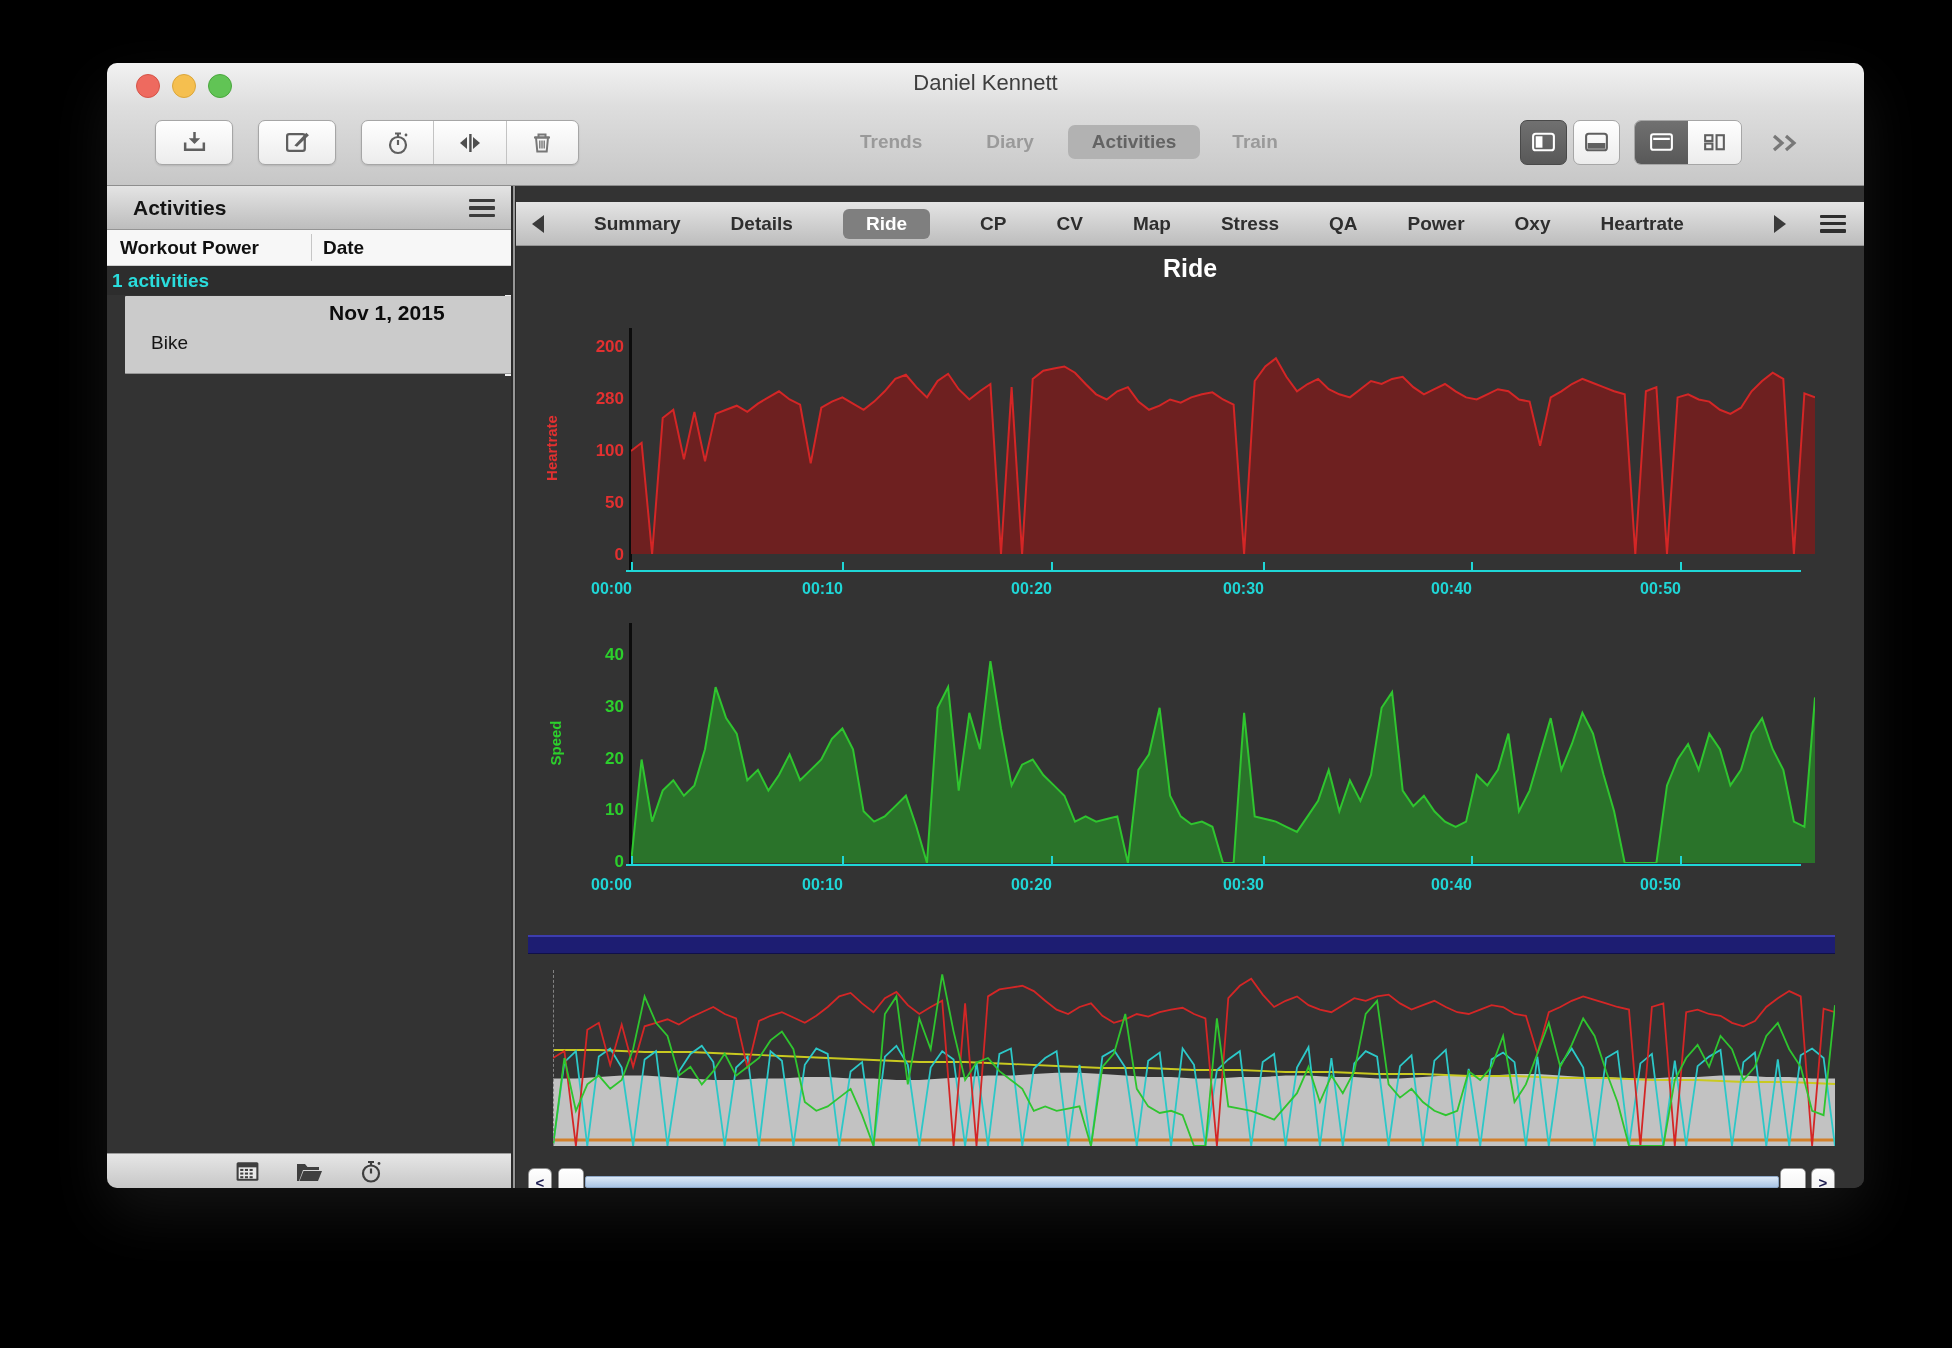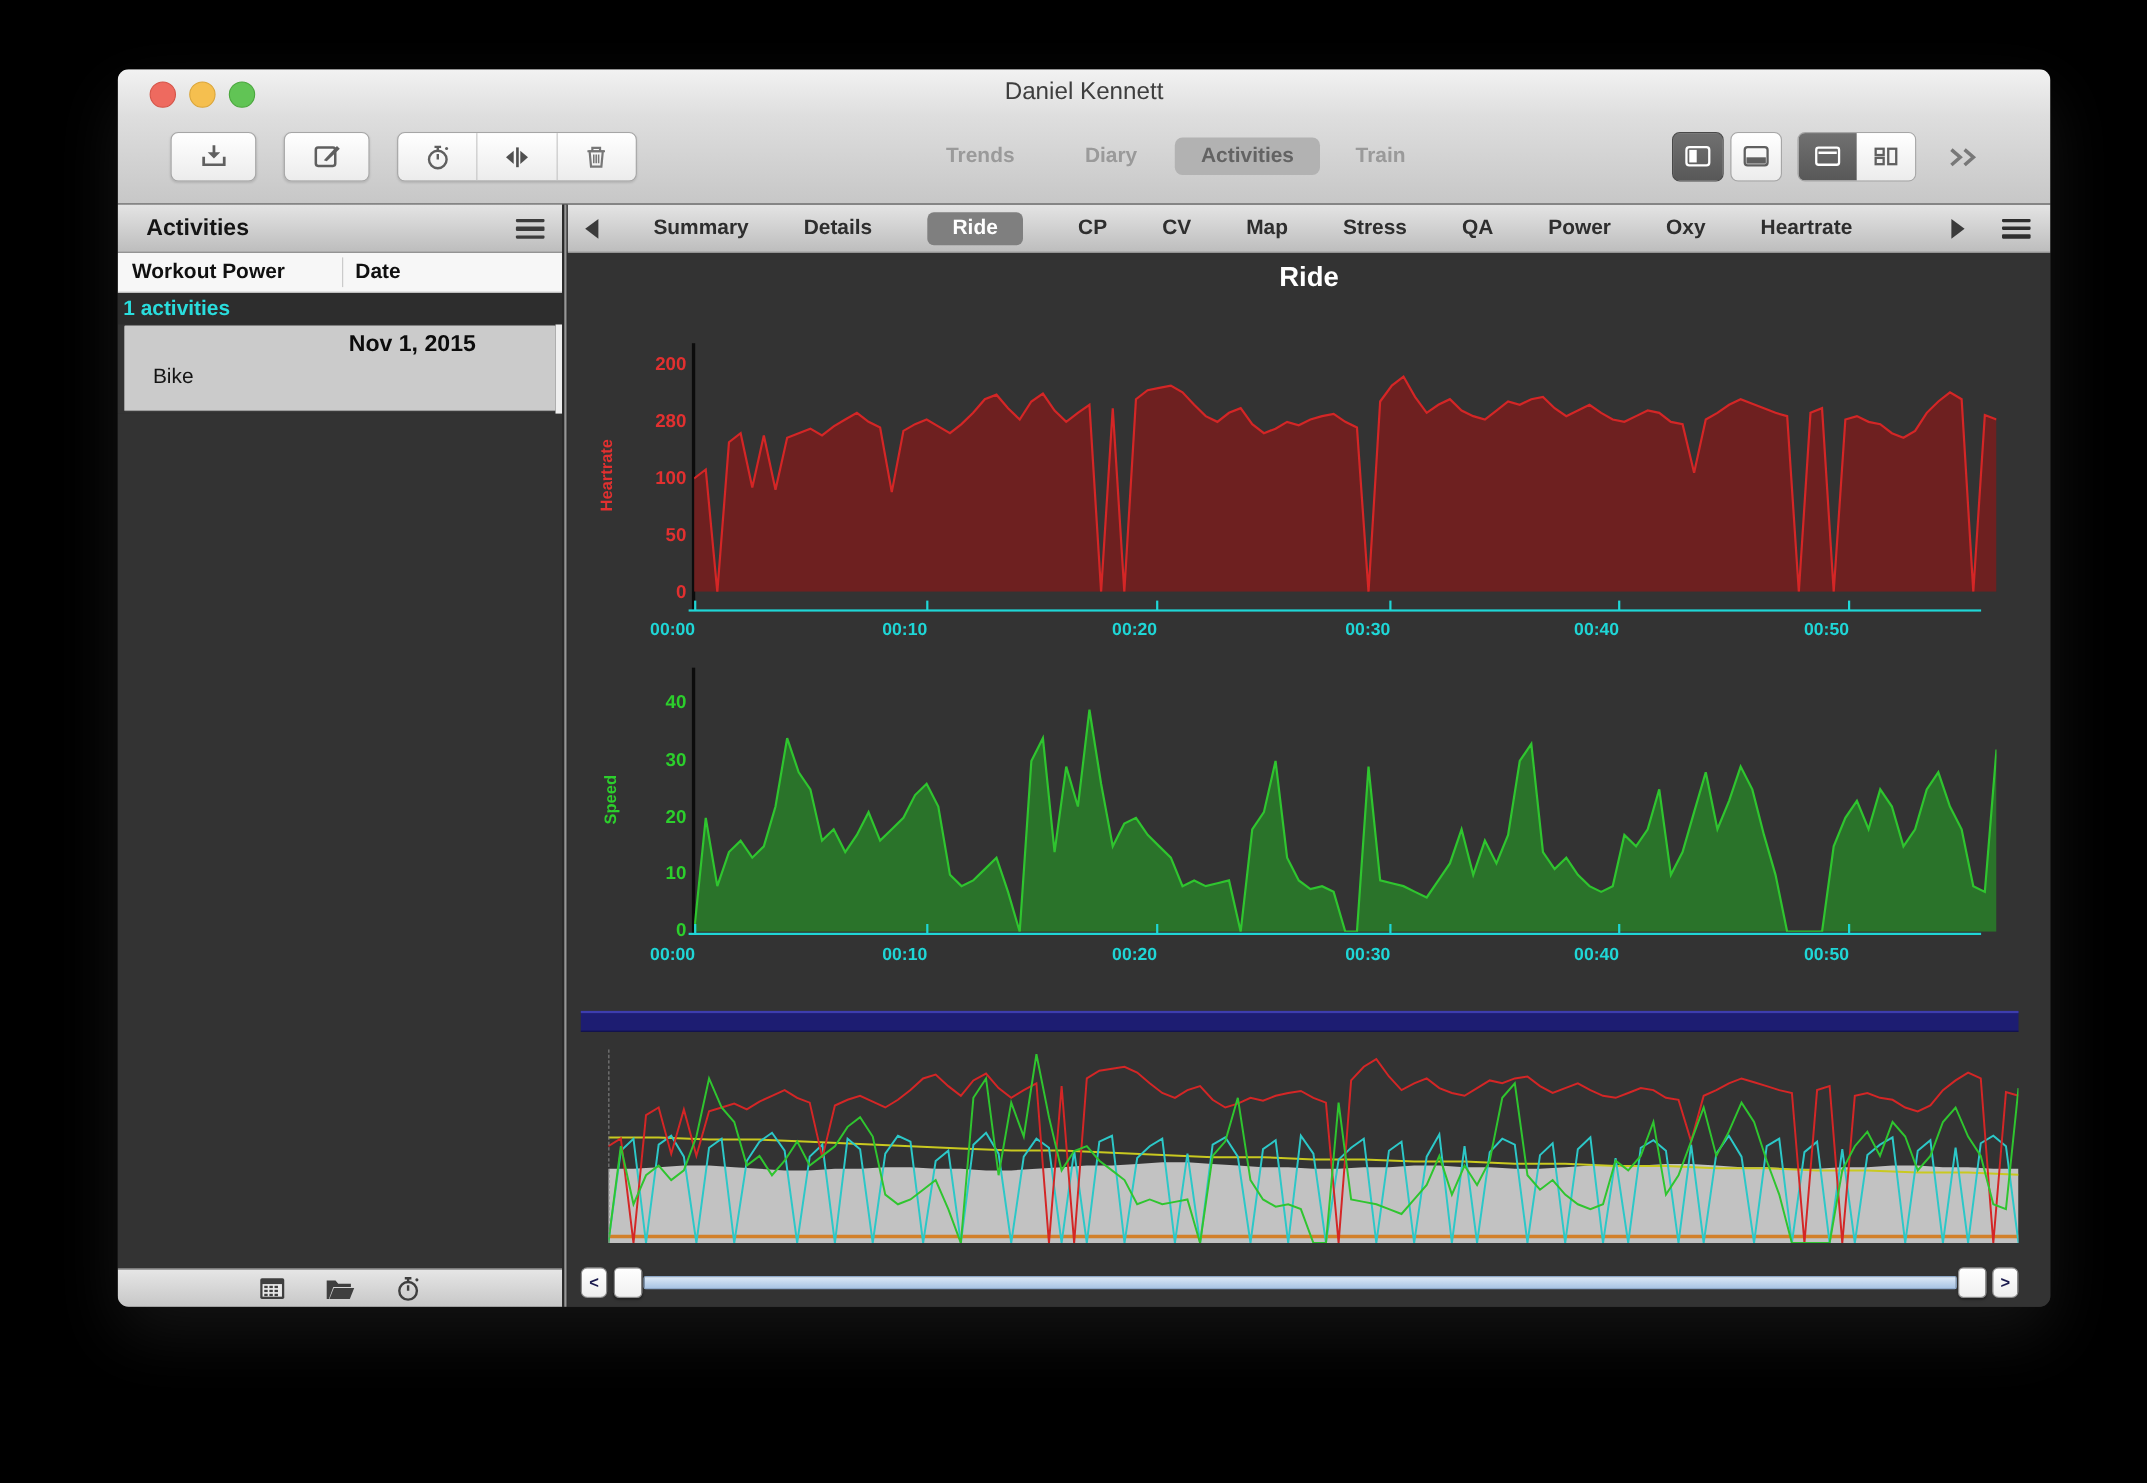--- a/index.html
+++ b/index.html
@@ -43,33 +43,33 @@
   .sb-title{font-size:21px;font-weight:bold;color:#141414;padding-left:26px;}
   .hamburger{width:26px;height:18px;display:flex;flex-direction:column;justify-content:space-between;}
   .hamburger span{display:block;height:3.2px;background:#3c3c3c;border-radius:1px;}
   .sb-hamburger{position:absolute;right:16px;top:13px;}
   .sb-thead{height:35px;background:#f7f7f7;border-bottom:1px solid #cfcfcf;position:relative;
     display:flex;align-items:center;flex:0 0 auto;}
   .sb-col{font-size:19px;font-weight:600;color:#101010;}
   .col-div{position:absolute;left:204px;top:4px;bottom:4px;width:1px;background:#c6c6c6;}
   .sb-count{height:29px;background:#2d2d2d;display:flex;align-items:center;flex:0 0 auto;}
   .sb-count span{color:#2adddd;font-weight:bold;font-size:19px;padding-left:5px;}
-  .sb-cardrow{height:81px;position:relative;background:#333;flex:0 0 auto;}
+  .sb-cardrow{height:81px;position:relative;background:#333;flex:0 0 auto;margin-left:12px;}
   .sb-cardrow .gutter{position:absolute;right:0;top:0;bottom:0;width:6px;background:#efefef;}
   .sb-card{position:absolute;left:6px;top:1px;width:392px;bottom:2px;background:#cbcbcb;
     border-bottom:1px solid #969696;border-radius:1px;}
   .card-date{position:absolute;left:204px;top:5px;font-size:21px;font-weight:bold;color:#0c0c0c;}
   .card-code{position:absolute;left:26px;top:36px;font-size:19px;color:#151515;}
   .sb-body{flex:1;background:#333;}
   .sb-bottom{height:35px;background:linear-gradient(#e6e6e6,#c6c6c6);border-top:1px solid #9c9c9c;
     display:flex;align-items:center;justify-content:center;gap:34px;flex:0 0 auto;}
   .splitter{width:5px;background:#2a2a2a;position:relative;}
   .splitter::after{content:"";position:absolute;left:1.5px;top:0;bottom:0;width:2px;background:#979797;}
   
-  .main{flex:1;display:flex;flex-direction:column;min-width:0;}
+  .main{flex:1;display:flex;flex-direction:column;min-width:0;margin-top:16px;}
   .chart-tabbar{height:43px;background:linear-gradient(#e4e4e4,#bdbdbd);border-bottom:1px solid #949494;
     display:flex;align-items:center;flex:0 0 auto;}
   .arrow-l{width:0;height:0;border-top:9px solid transparent;border-bottom:9px solid transparent;
     border-right:12px solid #3a3a3a;margin-left:16px;}
   .arrow-r{width:0;height:0;border-top:9px solid transparent;border-bottom:9px solid transparent;
     border-left:12px solid #3a3a3a;}
   .chart-tabs{display:flex;align-items:center;gap:50px;margin-left:50px;}
   .chart-tab{font-size:19px;font-weight:bold;color:#2e2e2e;white-space:nowrap;}
   .chart-tab.active{background:#7f7f7f;color:#fff;border-radius:6px;padding:4px 23px;}
   .tabbar-spacer{flex:1;}

